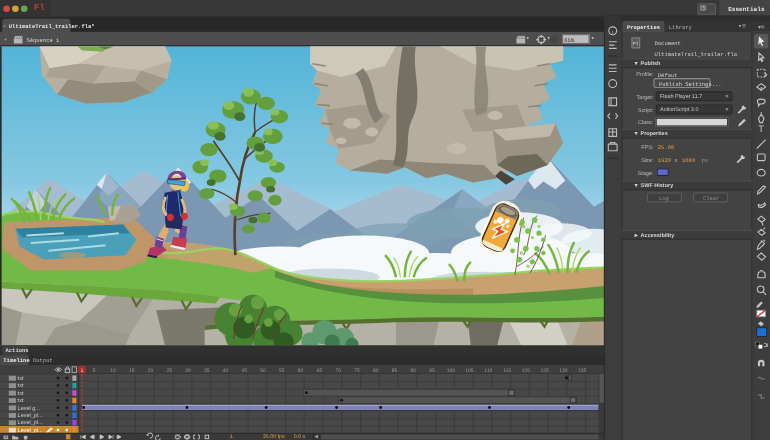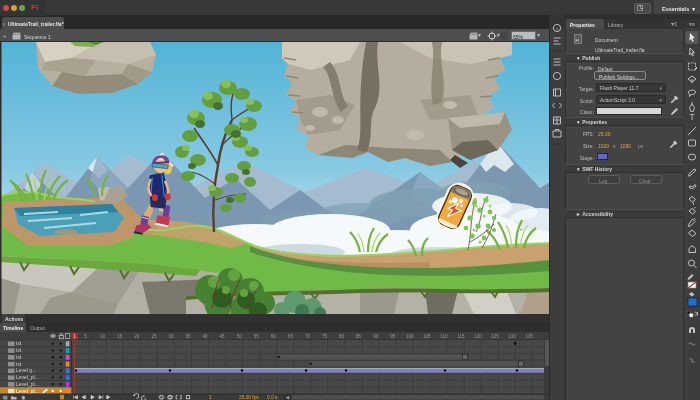--- a/index.html
+++ b/index.html
@@ -1,20 +1,20 @@
 <!DOCTYPE html>
 <html><head>
 <meta charset="utf-8">
 <style>
 html,body{margin:0;padding:0;background:#2a2a2a;}
 *{box-sizing:border-box;}
 #app{position:relative;width:700px;height:400px;overflow:hidden;background:#424242;
  font-family:"Liberation Sans",sans-serif;-webkit-font-smoothing:antialiased;}
 .abs{position:absolute;}
-.txt{position:absolute;color:#c6c6c6;font-size:7px;line-height:8px;white-space:nowrap;}
+.txt{position:absolute;color:#c6c6c6;font-size:7px;line-height:8px;white-space:nowrap;font-family:Liberation Mono, monospace;}
 .or{color:#e6a23c;}
 .sechdr{position:absolute;left:565px;width:119px;height:9px;background:#3b3b3b;
  border-top:1px solid #4e4e4e;border-bottom:1px solid #303030;color:#d6d6d6;
  font-size:5px;font-weight:bold;line-height:8.5px;padding-left:12px;}
 .drop{position:absolute;background:#363636;border:1px solid #2a2a2a;border-radius:2px;
  color:#c9c9c9;font-size:5px;line-height:8px;padding:0 3px;}
 .lbl{position:absolute;color:#bdbdbd;font-size:5px;line-height:8px;text-align:right;}
 </style>
 </head>
 <body>

